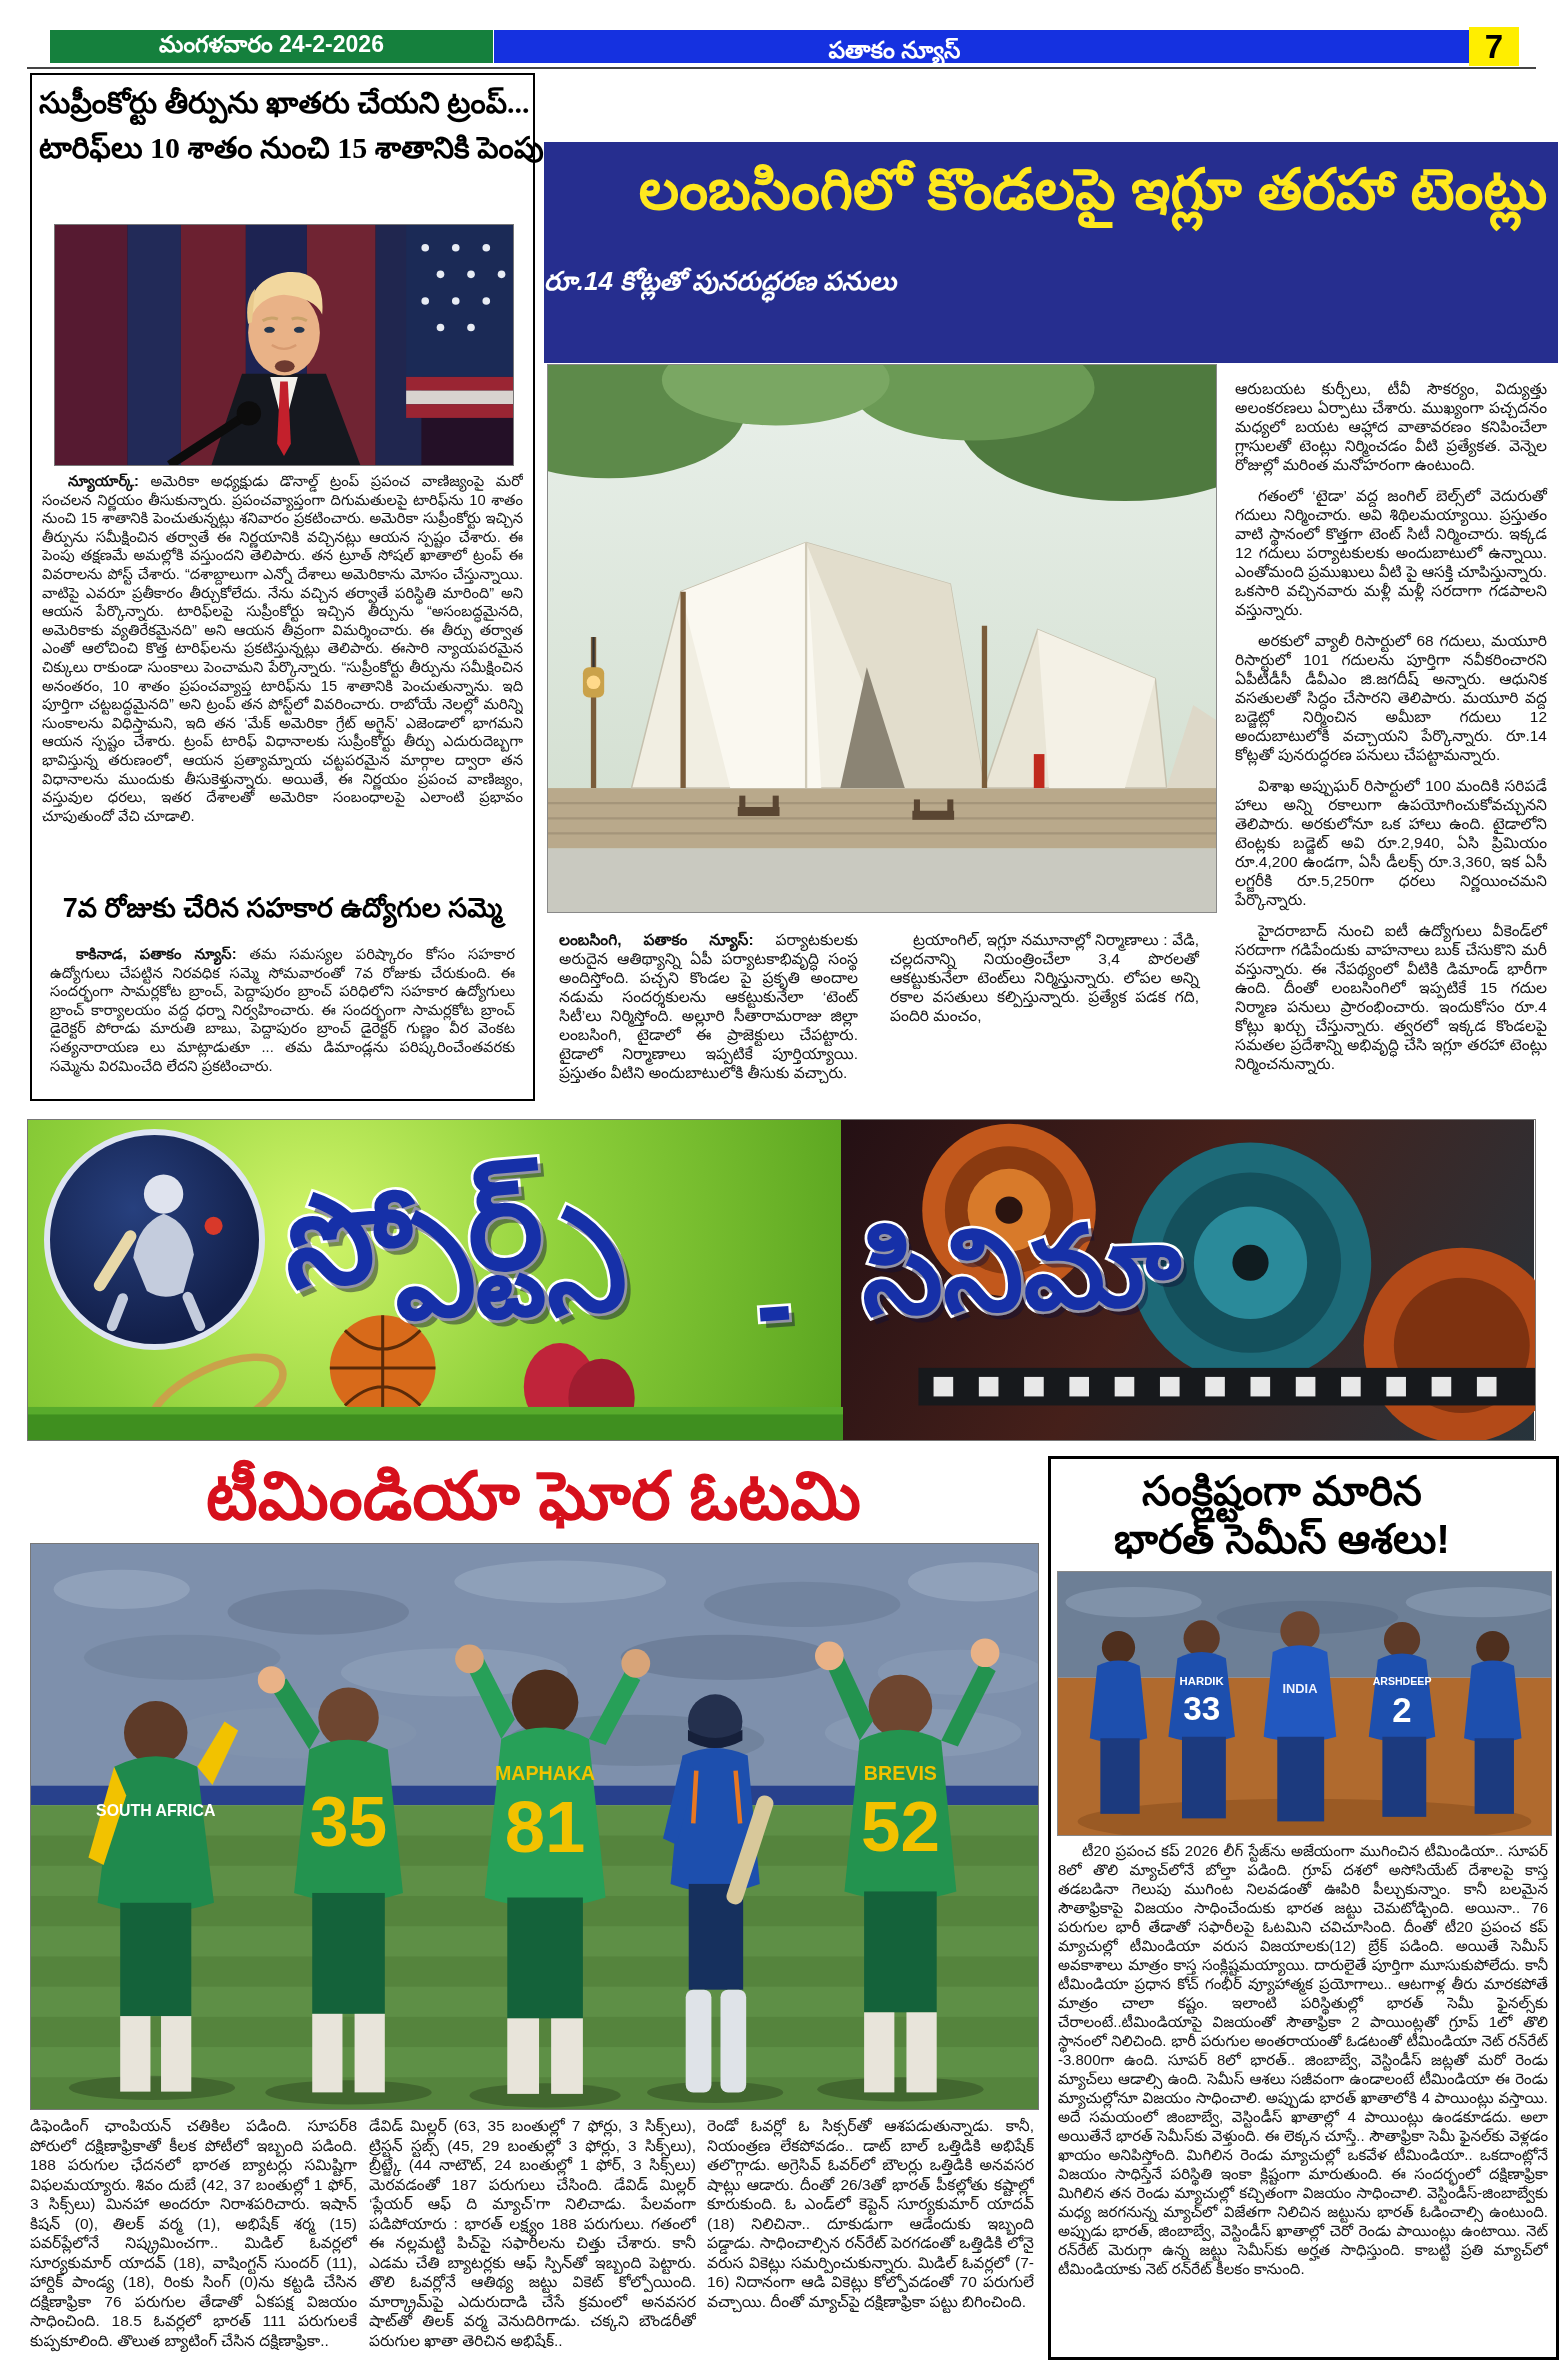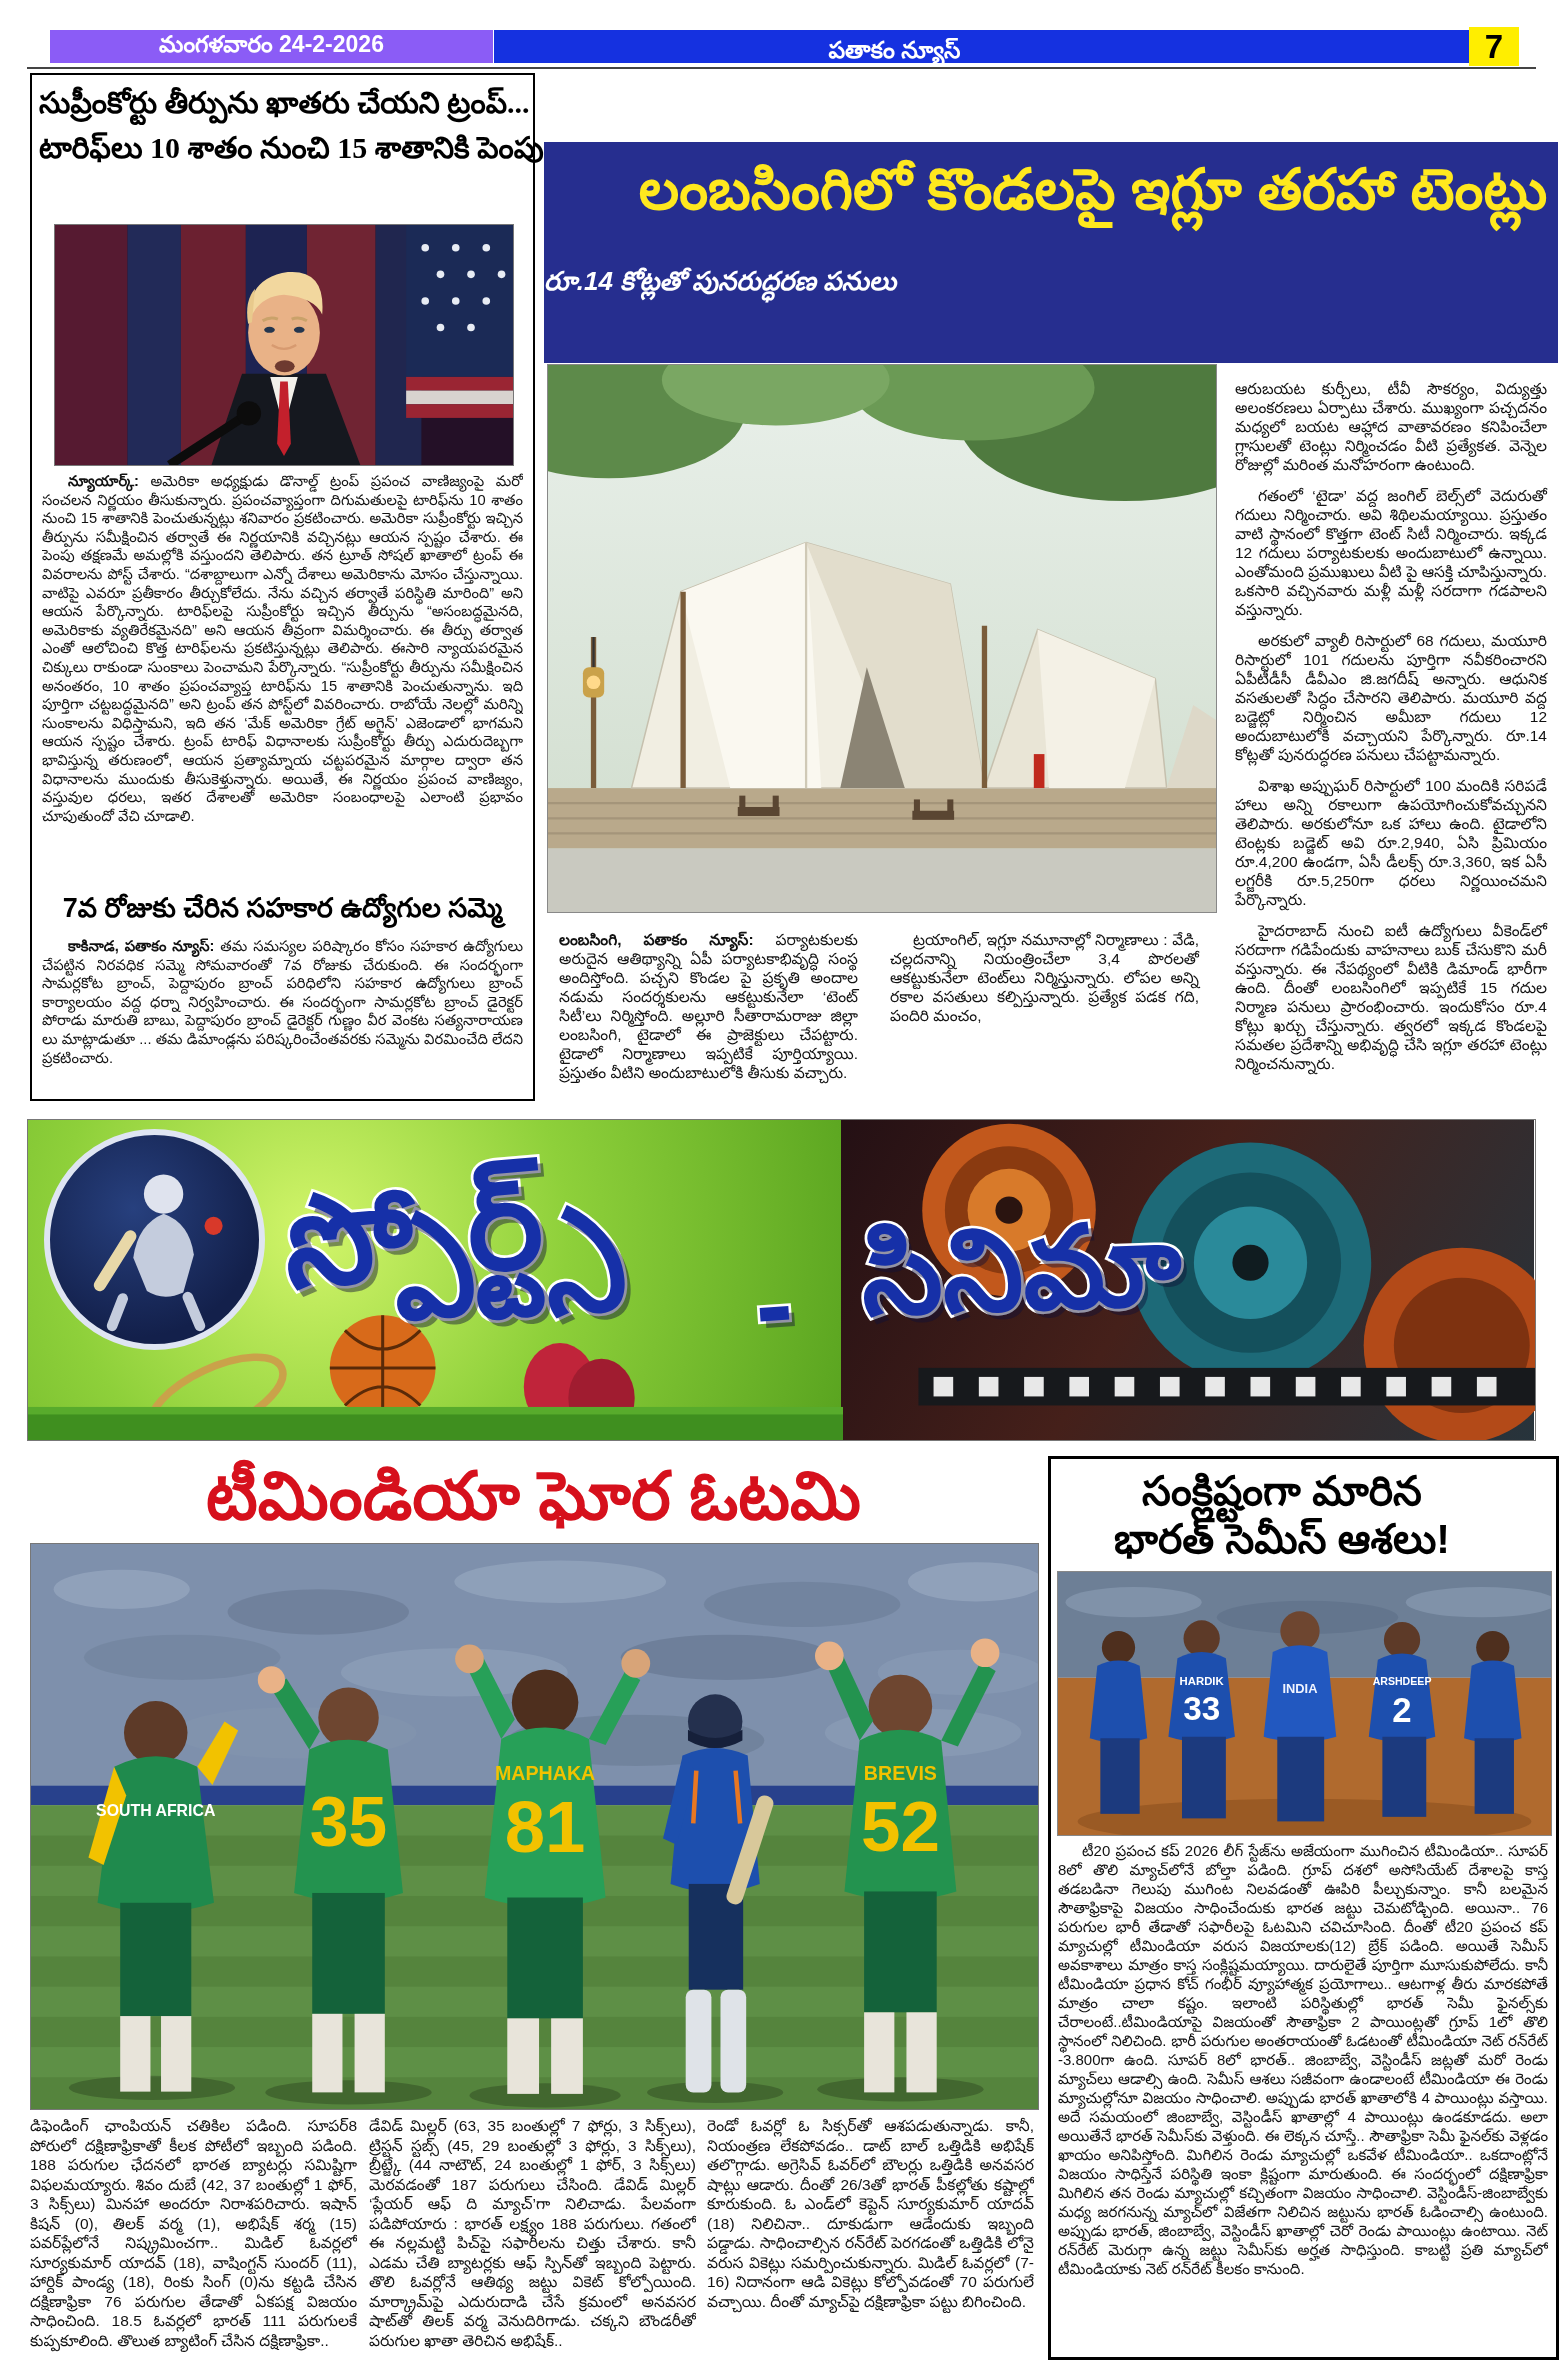--- a/index.html
+++ b/index.html
@@ -1,40 +1,40 @@
 <!DOCTYPE html>
 <html style="font-size:12px"><head>
 <meta charset="utf-8">
 <style>
   html,body{margin:0;padding:0;background:#ffffff;}
   #page{position:relative;width:1562px;height:2366px;background:#ffffff;
         font-family:"Liberation Sans", sans-serif;color:#111;overflow:hidden;}
   .abs{position:absolute;}
 
   
-  .date-box{left:50px;top:30px;width:443px;height:33px;background:#8b5cf6;color:#fff;
+  .date-box{left:50px;top:30px;width:443px;height:33px;background:#15803d;color:#fff;
             font-weight:bold;font-size:23px;display:flex;align-items:center;justify-content:center;white-space:nowrap;}
   .masthead-box{left:494px;top:30px;width:975px;height:33px;background:#1531e0;}
   .masthead-text{left:494px;top:30px;width:801px;height:45px;color:#fff;font-weight:bold;font-size:23.4px;
             display:flex;align-items:center;justify-content:center;white-space:nowrap;}
   .pageno-box{left:1469px;top:27px;width:50px;height:39px;background:#ffee00;color:#000;
             font-weight:bold;font-size:33px;display:flex;align-items:center;justify-content:center;}
   .header-rule{left:26.5px;top:67px;width:1509px;height:1.5px;background:#444;}
 
   
   .trump-box{left:30px;top:73px;width:505px;height:1028px;border:2.3px solid #000;box-sizing:border-box;background:#fff;}
   .t-head{left:39px;top:82px;width:487px;text-align:center;font-weight:bold;font-size:30px;line-height:42px;
           white-space:nowrap;color:#000;font-family:Liberation Serif, serif;}
   .t-head2{top:127px;}
   .trump-photo{left:54px;top:224px;width:458px;height:240px;border:0.8px solid #777;}
   .t-body{left:42px;top:472px;width:481px;height:414px;font-size:14.7px;line-height:18.6px;text-align:justify;overflow:hidden;}
   .t-body p{margin:0;text-indent:26px;}
   .strike-head{left:39px;top:893px;width:487px;text-align:center;font-weight:bold;font-size:27px;white-space:nowrap;color:#000;}
   .strike-body{left:42px;top:937px;width:481px;height:151px;font-size:14.7px;line-height:18.6px;text-align:justify;overflow:hidden;}
-  .strike-body p{margin:0;text-indent:26px;}
+  .strike-body p{margin:8px;text-indent:26px;}
 
   
   .tent-headbox{left:544px;top:142px;width:1014px;height:221px;background:#262e8f;}
   .tent-headline{left:544px;top:156px;width:1014px;text-align:center;color:#ffe81e;font-weight:bold;font-size:57px;white-space:nowrap;margin-left:42px;}
   .tent-subhead{left:544px;top:266px;width:1014px;color:#ffffff;font-weight:bold;font-size:26px;white-space:nowrap;font-style:italic;}
   .tent-photo{left:547px;top:364px;width:668px;height:547px;border:0.8px solid #888;}
   .tcol{font-size:15.5px;line-height:19px;text-align:justify;overflow:hidden;}
   .tcol p{margin:12px;text-indent:23px;}
   .tcol p.noind{text-indent:0;}
   .tcolA{left:547px;top:918px;width:323px;height:187px;}

